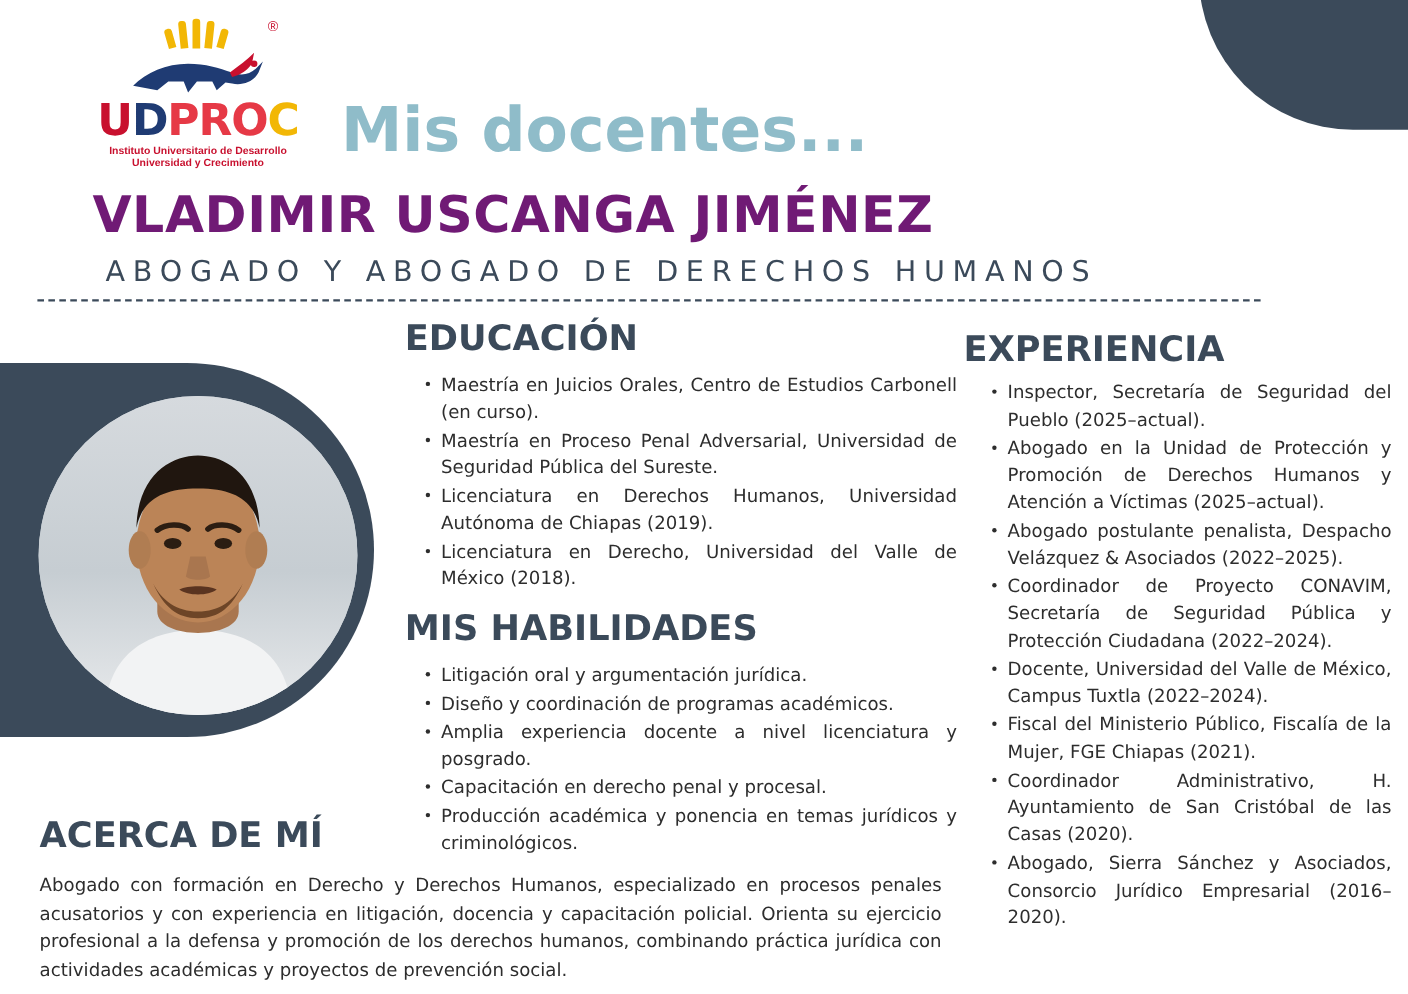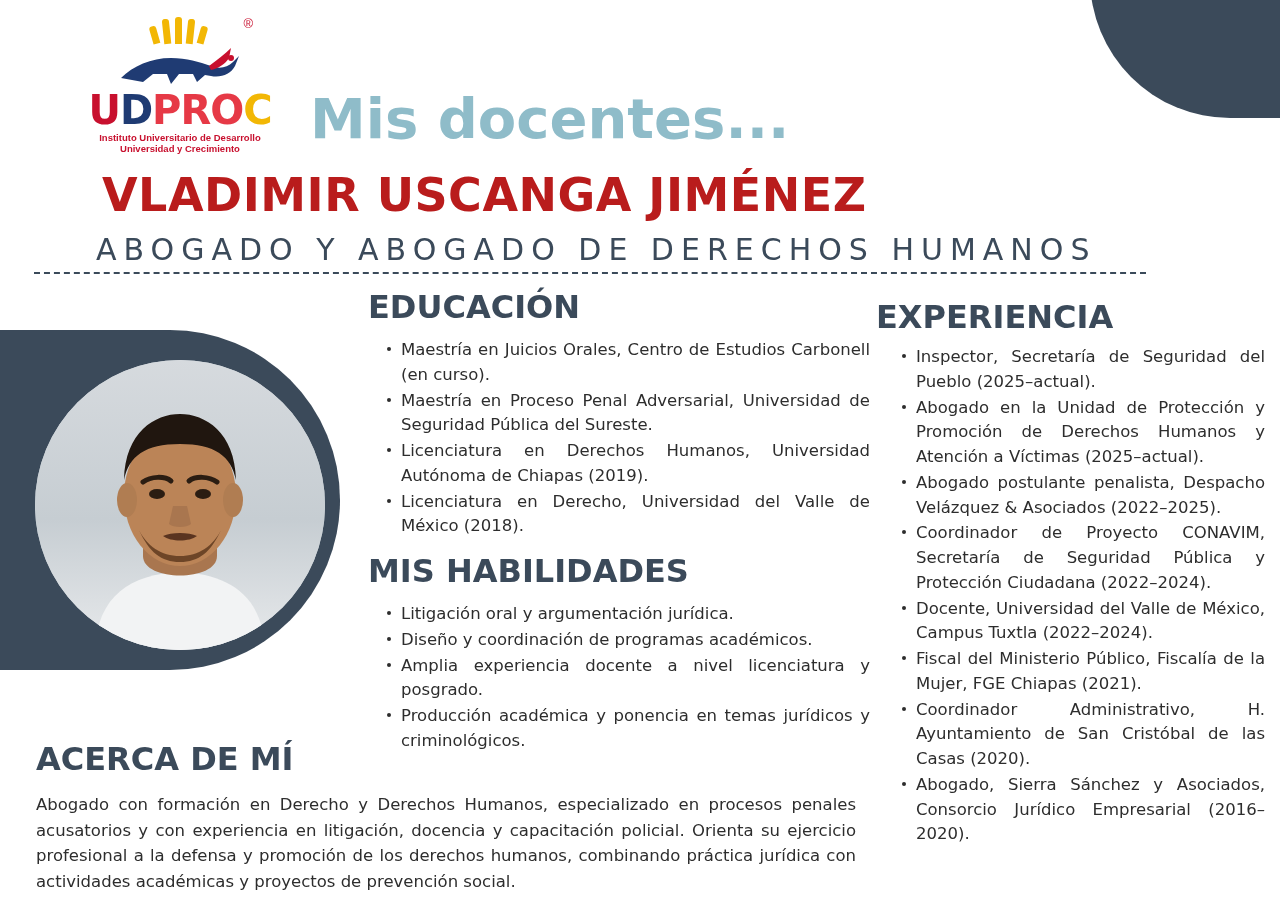--- a/index.html
+++ b/index.html
@@ -98,33 +98,33 @@
     top: 62px;
     font-size: 56px;
     font-weight: bold;
     color: #8fbcc9;
     letter-spacing: 0px;
     font-family: "DejaVu Sans", sans-serif;
     margin-top: 24px;
   }
   .person-name {
     position: absolute;
-    left: 102px;
+    left: 84px;
     top: 168px;
     font-size: 46px;
     font-weight: bold;
-    color: #b91c1c;
+    color: #701a75;
     letter-spacing: 0.5px;
     font-family: "DejaVu Sans", sans-serif;
   }
   .person-role {
     position: absolute;
     left: 96px;
     top: 232px;
-    font-size: 30px;
+    font-size: 26px;
     color: #3b4a5a;
     letter-spacing: 7px;
     font-family: "DejaVu Sans", sans-serif;
   }
   .divider {
     position: absolute;
     left: 34px;
     top: 272px;
     width: 1112px;
     border-top: 2px dashed #3b4a5a;
@@ -270,20 +270,21 @@
     <li>Maestría en Proceso Penal Adversarial, Universidad de Seguridad Pública del Sureste.</li>
     <li>Licenciatura en Derechos Humanos, Universidad Autónoma de Chiapas (2019).</li>
     <li>Licenciatura en Derecho, Universidad del Valle de México (2018).</li>
   </ul>
 
   <div class="sec-title" id="t-skill">MIS HABILIDADES</div>
   <ul class="bullets" id="list-skill">
     <li>Litigación oral y argumentación jurídica.</li>
     <li>Diseño y coordinación de programas académicos.</li>
     <li>Amplia experiencia docente a nivel licenciatura y posgrado.</li>
+    <li>Capacitación en derecho penal y procesal.</li>
     <li>Producción académica y ponencia en temas jurídicos y criminológicos.</li>
   </ul>
 
   <div class="sec-title" id="t-exp">EXPERIENCIA</div>
   <ul class="bullets" id="list-exp">
     <li>Inspector, Secretaría de Seguridad del Pueblo (2025–actual).</li>
     <li>Abogado en la Unidad de Protección y Promoción de Derechos Humanos y Atención a Víctimas (2025–actual).</li>
     <li>Abogado postulante penalista, Despacho Velázquez &amp; Asociados (2022–2025).</li>
     <li>Coordinador de Proyecto CONAVIM, Secretaría de Seguridad Pública y Protección Ciudadana (2022–2024).</li>
     <li>Docente, Universidad del Valle de México, Campus Tuxtla (2022–2024).</li>

